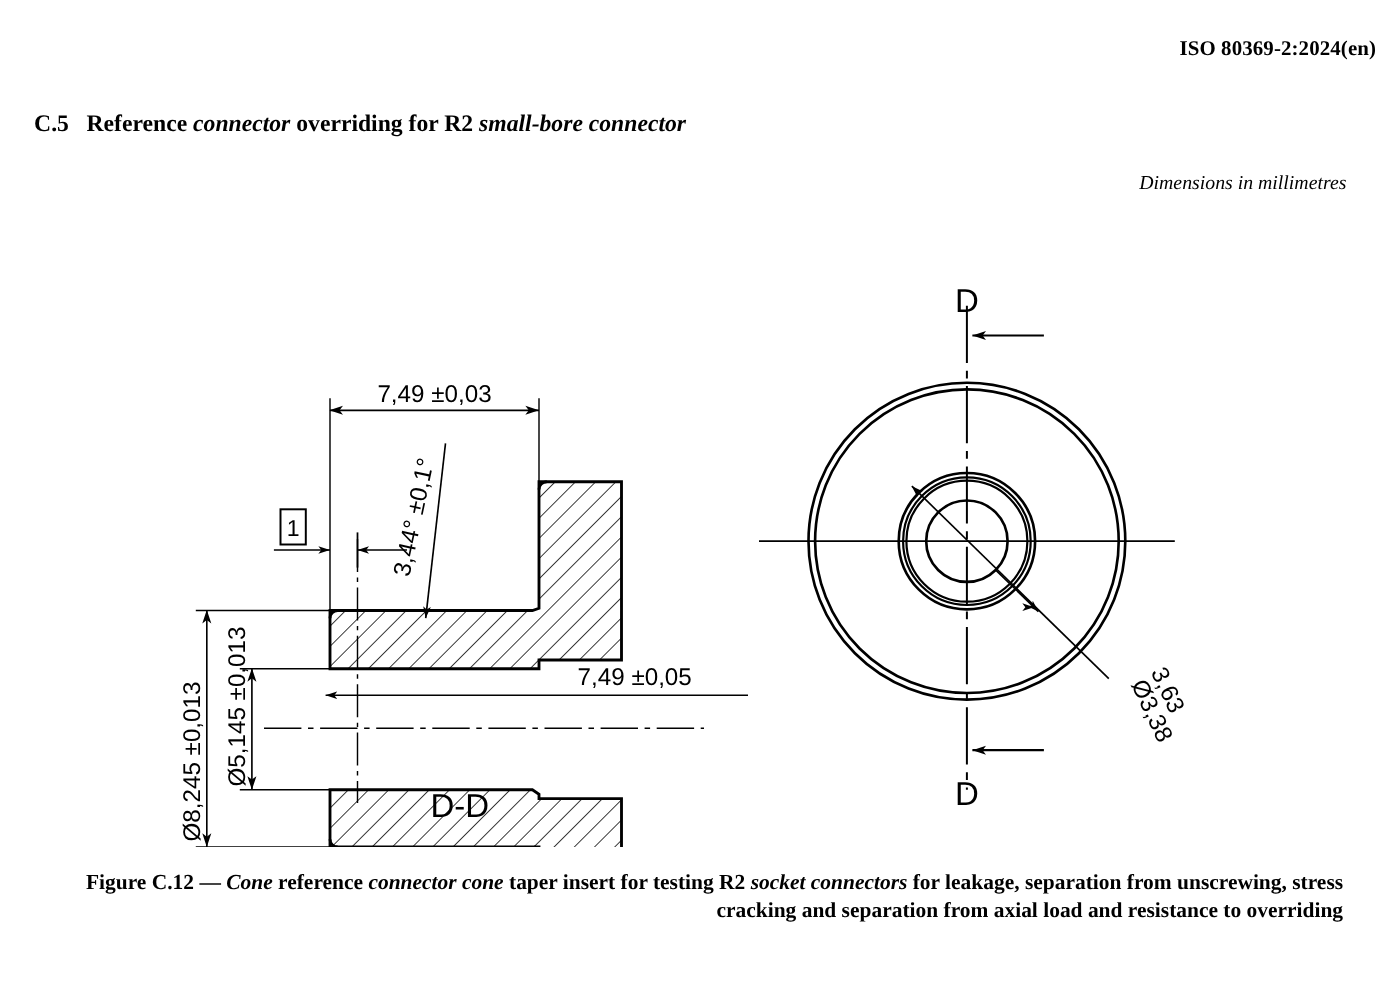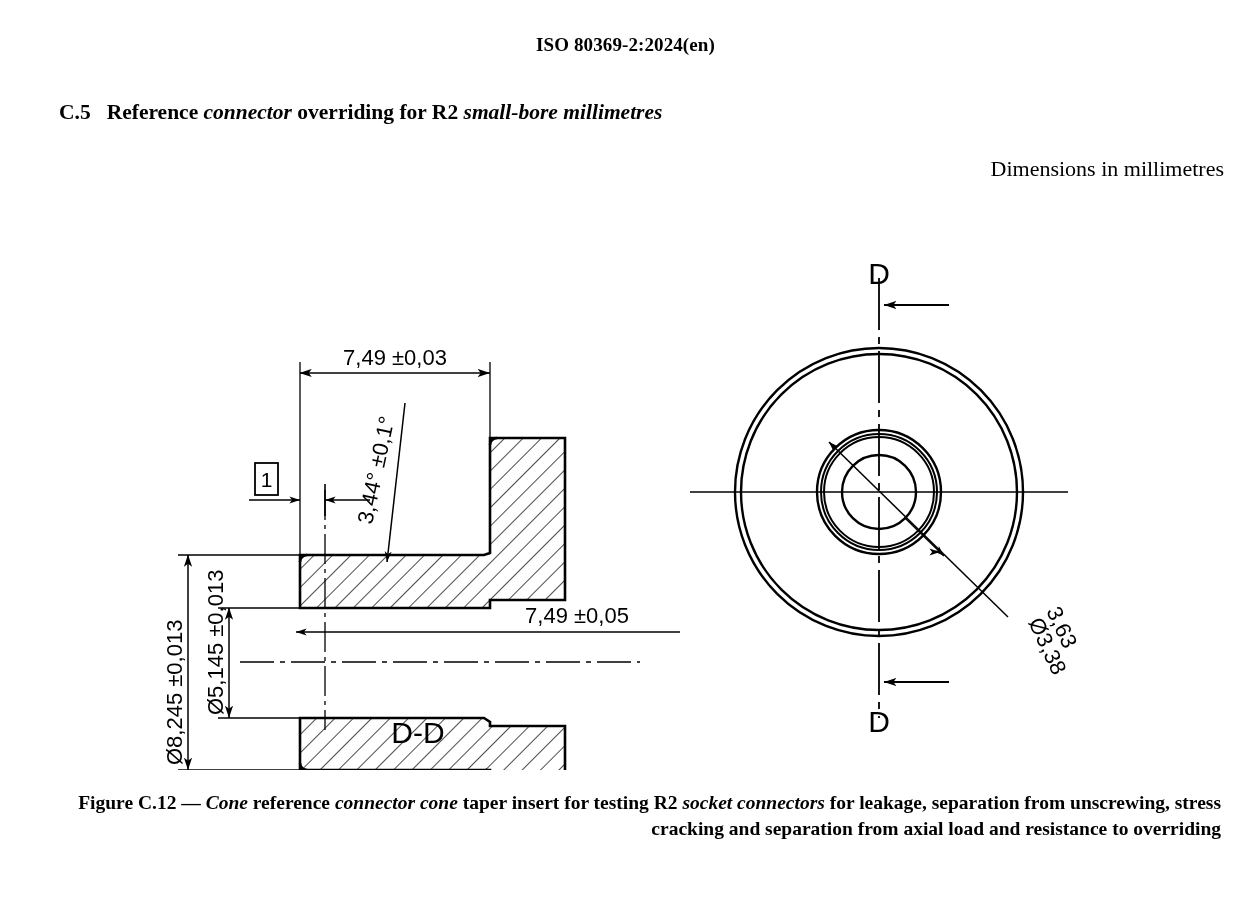--- a/index.html
+++ b/index.html
@@ -16,45 +16,46 @@
     color: #000000;
     overflow: hidden;
   }
 
   
   #std-header {
     position: absolute;
     top: 34px;
     left: 0;
     width: 1251px;
-    text-align: center;
+    text-align: right;
     font-family: "Liberation Serif", serif;
     font-weight: bold;
     font-size: 19px;
     letter-spacing: 0.1px;
   }
 
   #clause-heading {
     position: absolute;
     top: 100px;
     left: 31px;
     font-family: "Liberation Serif", serif;
     font-weight: bold;
     font-size: 21.5px;
     white-space: nowrap;
   }
-  #clause-heading .num { margin-right: 16px; margin-left: 28px; }
+  #clause-heading .num { margin-right: 16px; }
   #clause-heading i { font-style: italic; }
 
   #dims-note {
     position: absolute;
     top: 156px;
     right: 27px;
     font-family: "Liberation Serif", serif;
-    font-size: 22px;
+    font-size: 18px;
+    font-style: italic;
   }
 
   
   #drawing {
     position: absolute;
     top: 170px;
     left: 0;
     width: 1251px;
     height: 600px;
   }
@@ -73,21 +74,21 @@
     line-height: 26px;
   }
   #figure-caption i { font-style: italic; }
 </style>
 </head>
 <body>
 
 <div id="std-header">ISO 80369-2:2024(en)</div>
 
 <div id="clause-heading">
-  <span class="num">C.5</span><span>Reference </span><i>connector</i><span> overriding for R2 </span><i>small-bore millimetres</i>
+  <span class="num">C.5</span><span>Reference </span><i>connector</i><span> overriding for R2 </span><i>small-bore connector</i>
 </div>
 
 <div id="dims-note">Dimensions in millimetres</div>
 
 <div id="drawing">
 <svg width="1251" height="600" viewBox="0 0 1251 600" xmlns="http://www.w3.org/2000/svg">
   <defs>
 
     <pattern id="hatch" patternUnits="userSpaceOnUse" width="13" height="13" patternTransform="rotate(45)">
       <line x1="0" y1="0" x2="0" y2="13" stroke="#000" stroke-width="1.4"></line>

